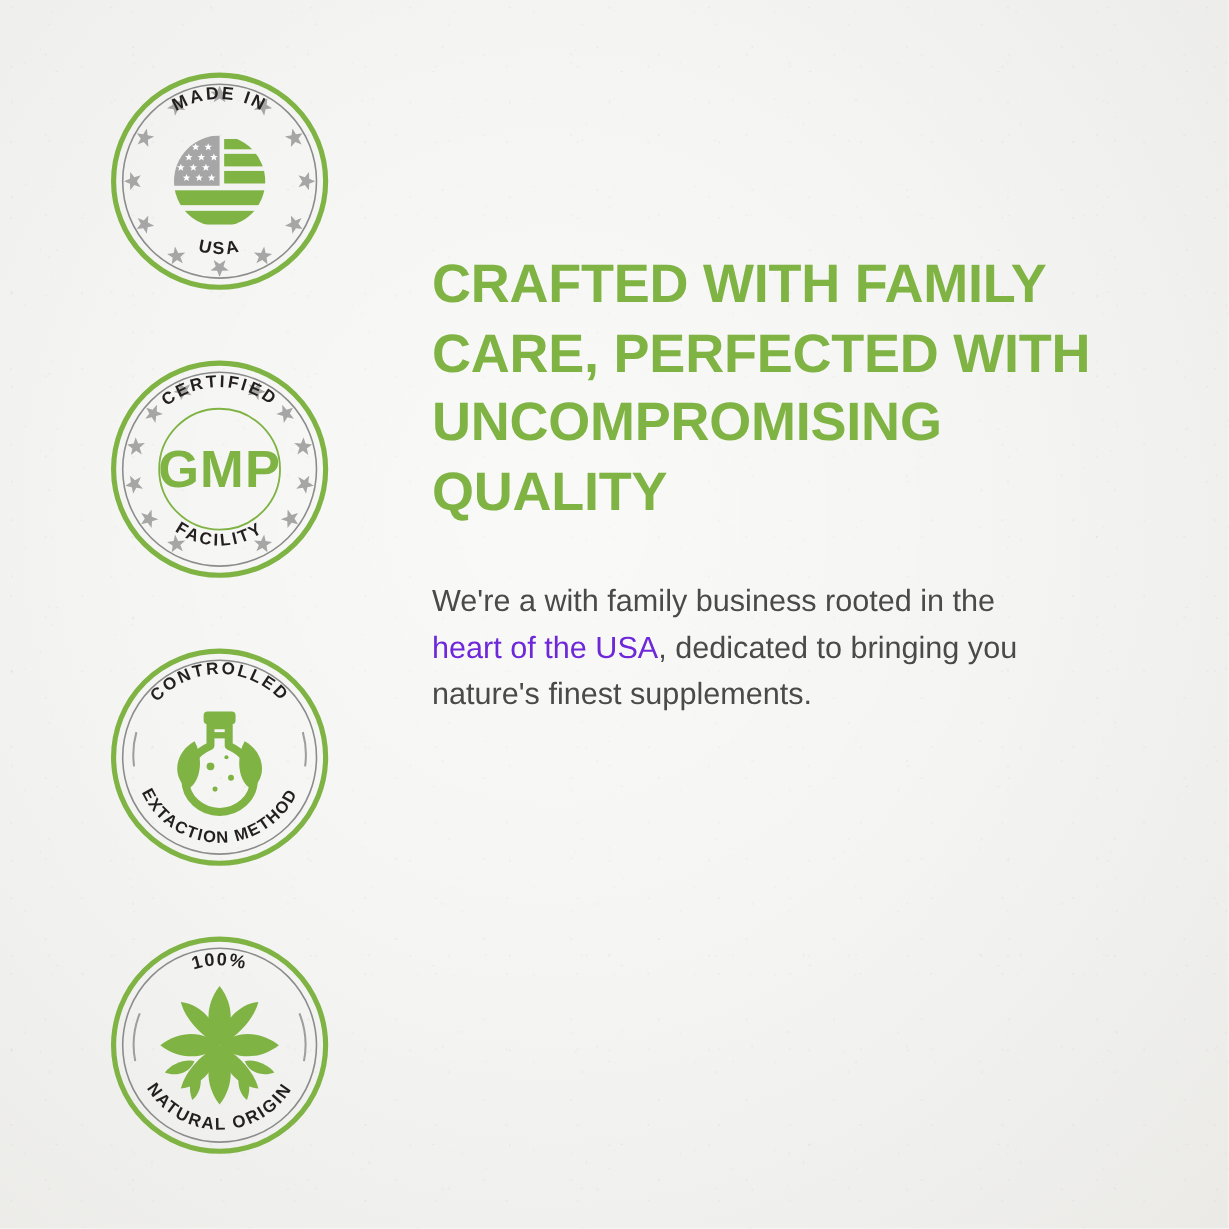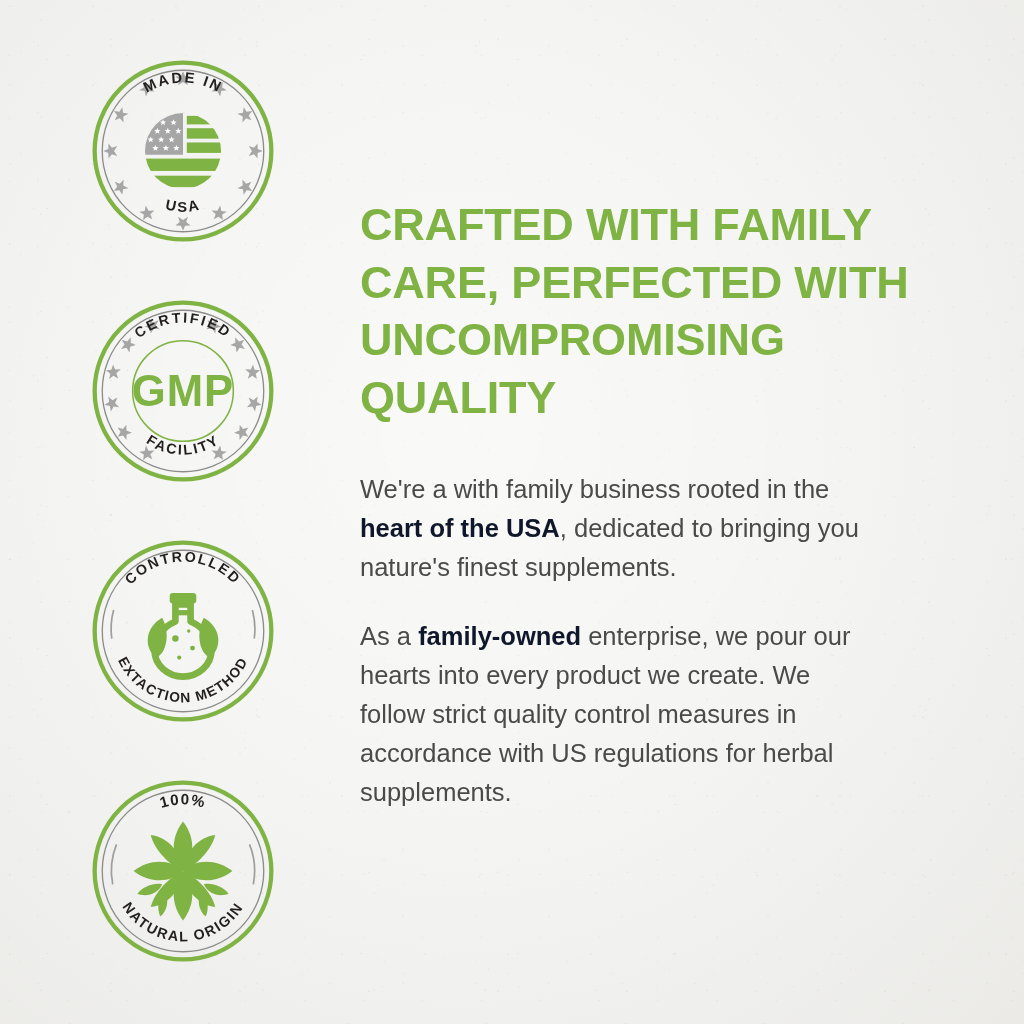--- a/index.html
+++ b/index.html
@@ -71,21 +71,21 @@
     height: 190px;
     margin-bottom: 50px;
     position: relative;
   }
   .badge svg { display: block; width: 190px; height: 190px; }
 
   
   .content {
     position: absolute;
     left: 360px;
-    top: 196px;
+    top: 208px;
     width: 560px;
   }
   .headline {
     color: #7fb343;
     font-family: "Liberation Sans", sans-serif;
     font-weight: bold;
     font-size: 45px;
     line-height: 1.28;
     letter-spacing: -0.2px;
     margin: 0 0 44px 0;
@@ -96,22 +96,22 @@
     color: #4a4a4a;
     font-family: "Liberation Sans", sans-serif;
     font-weight: 300;
     font-size: 25.5px;
     line-height: 1.53;
     margin: 0 0 30px 0;
     max-width: 520px;
   }
   .para:last-child { margin-bottom: 0; }
   .para .hl {
-    color: #0f172a;
-    font-weight: bold;
+    color: #6d28d9;
+    font-weight: normal;
   }
   .curved-text {
     font-family: "Liberation Sans", sans-serif;
     font-weight: bold;
     fill: #231f20;
   }
 </style>
 </head>
 <body>
 
@@ -379,17 +379,14 @@
 
   </div>
 
   <div class="content">
     <h1 class="headline">CRAFTED WITH FAMILY CARE, PERFECTED WITH UNCOMPROMISING QUALITY</h1>
 
     <p class="para">
       <span>We're a with family business rooted in the </span><span class="hl">heart of the USA</span><span>, dedicated to bringing you nature's finest supplements.</span>
     </p>
 
-    <p class="para">
-      <span>As a </span><span class="hl">family-owned</span><span> enterprise, we pour our hearts into every product we create. We follow strict quality control measures in accordance with US regulations for herbal supplements.</span>
-    </p>
   </div>
 </div>
 
 </body></html>

